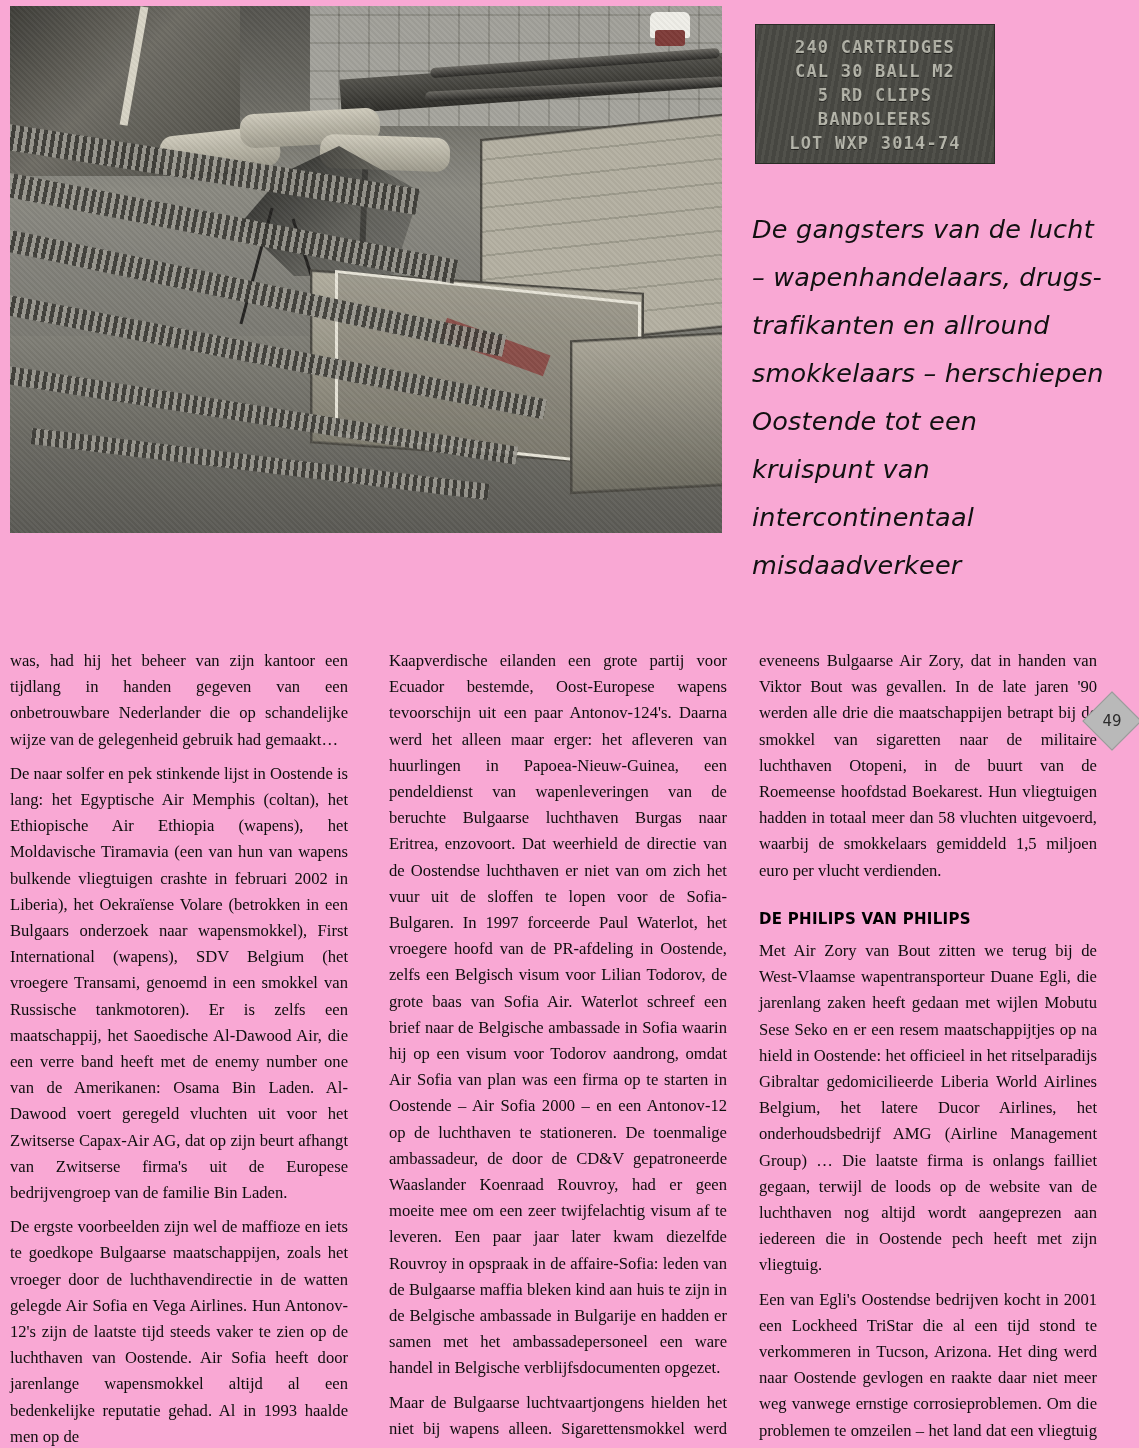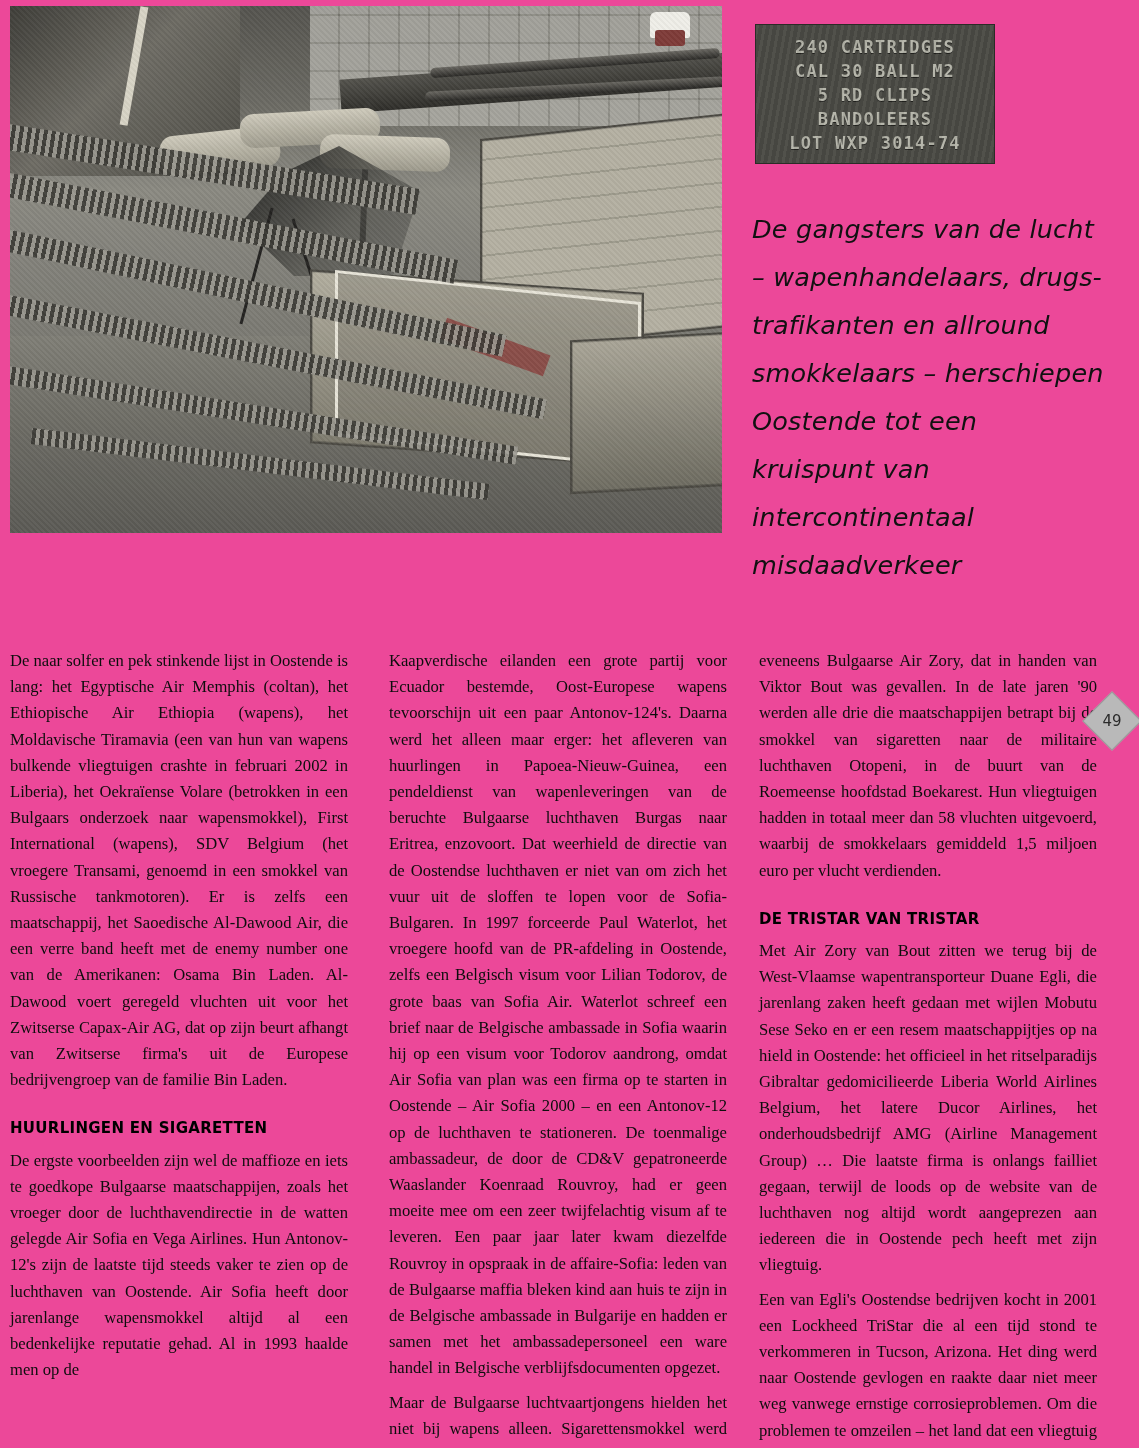--- a/index.html
+++ b/index.html
@@ -4,21 +4,21 @@
 <style>
   html, body {
     margin: 0;
     padding: 0;
     background: #ffffff;
   }
   .page {
     position: relative;
     width: 1139px;
     height: 1448px;
-    background: #ec4899;
+    background: #f9a8d4;
     overflow: hidden;
     font-family: "Liberation Serif", serif;
   }
 
   
   .photo {
     position: absolute;
     left: 10px;
     top: 6px;
     width: 712px;
@@ -284,33 +284,33 @@
       <div>LOT WXP 3014-74</div>
     </div>
     <div class="scratch"></div>
   </div>
 
   <div class="pullquote">De gangsters van de  lucht – wapenhandelaars, drugs-trafikanten en allround smokkelaars – herschiepen Oostende tot een kruispunt van  intercontinentaal misdaadverkeer</div>
 
   <div class="cols">
 
     <div class="col c1">
+      <p>was, had hij het beheer van zijn kantoor een tijdlang in handen gegeven van een onbetrouwbare Nederlander die op schandelijke wijze van de gelegenheid gebruik had gemaakt…</p>
       <p>De naar solfer en pek stinkende lijst in Oostende is lang: het Egyptische Air Memphis (coltan), het Ethiopische Air Ethiopia (wapens), het Moldavische Tiramavia (een van hun van wapens bulkende vliegtuigen crashte in februari 2002 in Liberia), het Oekraïense Volare (betrokken in een Bulgaars onderzoek naar wapensmokkel), First International (wapens), SDV Belgium (het vroegere Transami, genoemd in een smokkel van Russische tankmotoren). Er is zelfs een maatschappij, het Saoedische Al-Dawood Air, die een verre band heeft met de enemy number one van de Amerikanen: Osama Bin Laden. Al-Dawood voert geregeld vluchten uit voor het Zwitserse Capax-Air AG, dat op zijn beurt afhangt van Zwitserse firma's uit de Europese bedrijvengroep van de familie Bin Laden.</p>
-      <div class="subhead">HUURLINGEN EN SIGARETTEN</div>
       <p>De ergste voorbeelden zijn wel de maffioze en iets te goedkope Bulgaarse maatschappijen, zoals het vroeger door de luchthavendirectie in de watten gelegde Air Sofia en Vega Airlines. Hun Antonov-12's zijn de laatste tijd steeds vaker te zien op de luchthaven van Oostende. Air Sofia heeft door jarenlange wapensmokkel altijd al een bedenkelijke reputatie gehad. Al in 1993 haalde men op de</p>
     </div>
 
     <div class="col c2">
       <p>Kaapverdische eilanden een grote partij voor Ecuador bestemde, Oost-Europese wapens tevoorschijn uit een paar Antonov-124's. Daarna werd het alleen maar erger: het afleveren van huurlingen in Papoea-Nieuw-Guinea, een pendeldienst van wapenleveringen van de beruchte Bulgaarse luchthaven Burgas naar Eritrea, enzovoort. Dat weerhield de directie van de Oostendse luchthaven er niet van om zich het vuur uit de sloffen te lopen voor de Sofia-Bulgaren. In 1997 forceerde Paul Waterlot, het vroegere hoofd van de PR-afdeling in Oostende, zelfs een Belgisch visum voor Lilian Todorov, de grote baas van Sofia Air. Waterlot schreef een brief naar de Belgische ambassade in Sofia waarin hij op een visum voor Todorov aandrong, omdat Air Sofia van plan was een firma op te starten in Oostende – Air Sofia 2000 – en een Antonov-12 op de luchthaven te stationeren. De toenmalige ambassadeur, de door de CD&amp;V gepatroneerde Waaslander Koenraad Rouvroy, had er geen moeite mee om een zeer twijfelachtig visum af te leveren. Een paar jaar later kwam diezelfde Rouvroy in opspraak in de affaire-Sofia: leden van de Bulgaarse maffia bleken kind aan huis te zijn in de Belgische ambassade in Bulgarije en hadden er samen met het ambassadepersoneel een ware handel in Belgische verblijfsdocumenten opgezet.</p>
       <p>Maar de Bulgaarse luchtvaartjongens hielden het niet bij wapens alleen. Sigarettensmokkel werd een specialiteit van Air Sofia, Vega Airlines en het</p>
     </div>
 
     <div class="col c3">
       <p>eveneens Bulgaarse Air Zory, dat in handen van Viktor Bout was gevallen. In de late jaren '90 werden alle drie die maatschappijen betrapt bij de smokkel van sigaretten naar de militaire luchthaven Otopeni, in de buurt van de Roemeense hoofdstad Boekarest. Hun vliegtuigen hadden in totaal meer dan 58 vluchten uitgevoerd, waarbij de smokkelaars gemiddeld 1,5 miljoen euro per vlucht verdienden.</p>
-      <div class="subhead">DE TRISTAR VAN TRISTAR</div>
+      <div class="subhead">DE PHILIPS VAN PHILIPS</div>
       <p>Met Air Zory van Bout zitten we terug bij de West-Vlaamse wapentransporteur Duane Egli, die jarenlang zaken heeft gedaan met wijlen Mobutu Sese Seko en er een resem maatschappijtjes op na hield in Oostende: het officieel in het ritselparadijs Gibraltar gedomicilieerde Liberia World Airlines Belgium, het latere Ducor Airlines, het onderhoudsbedrijf AMG (Airline Management Group) … Die laatste firma is onlangs failliet gegaan, terwijl de loods op de website van de luchthaven nog altijd wordt aangeprezen aan iedereen die in Oostende pech heeft met zijn vliegtuig.</p>
       <p>Een van Egli's Oostendse bedrijven kocht in 2001 een Lockheed TriStar die al een tijd stond te verkommeren in Tucson, Arizona. Het ding werd naar Oostende gevlogen en raakte daar niet meer weg vanwege ernstige corrosieproblemen. Om die problemen te omzeilen – het land dat een vliegtuig een registratienummer geeft, bepaalt of het toestel</p>
     </div>
 
   </div>
 
   <div class="folio">
     <span>49</span>
   </div>
 

